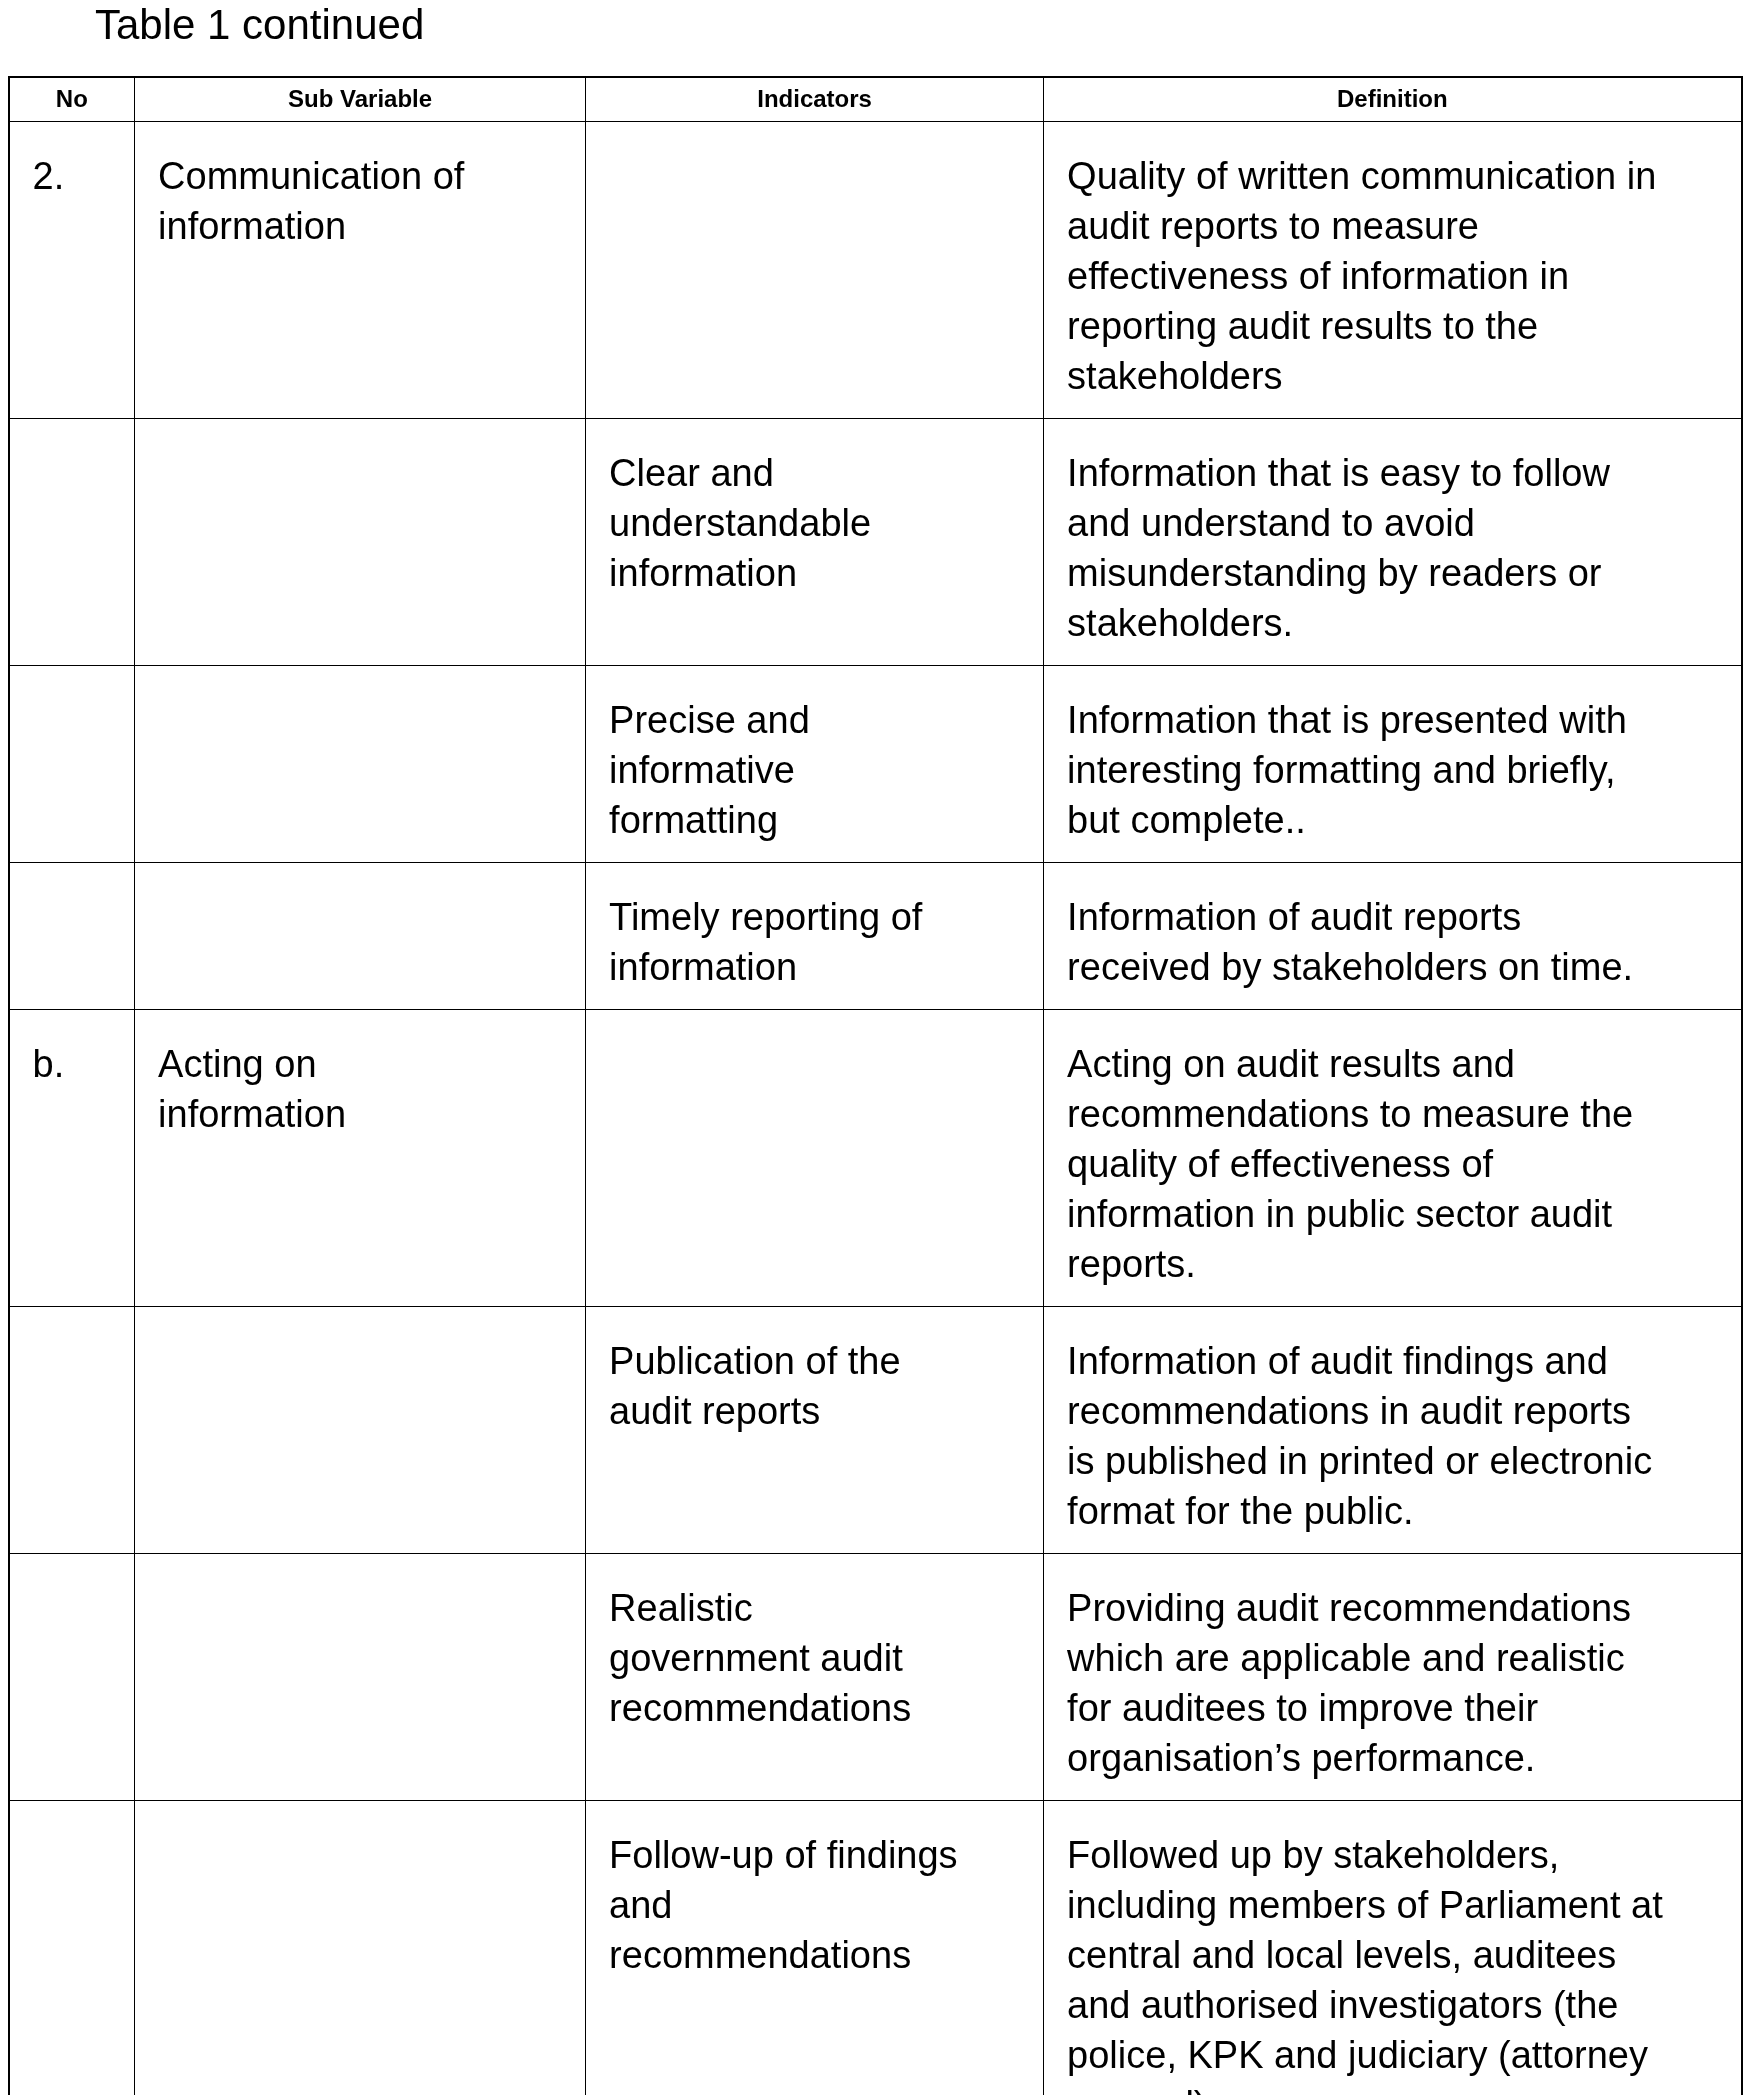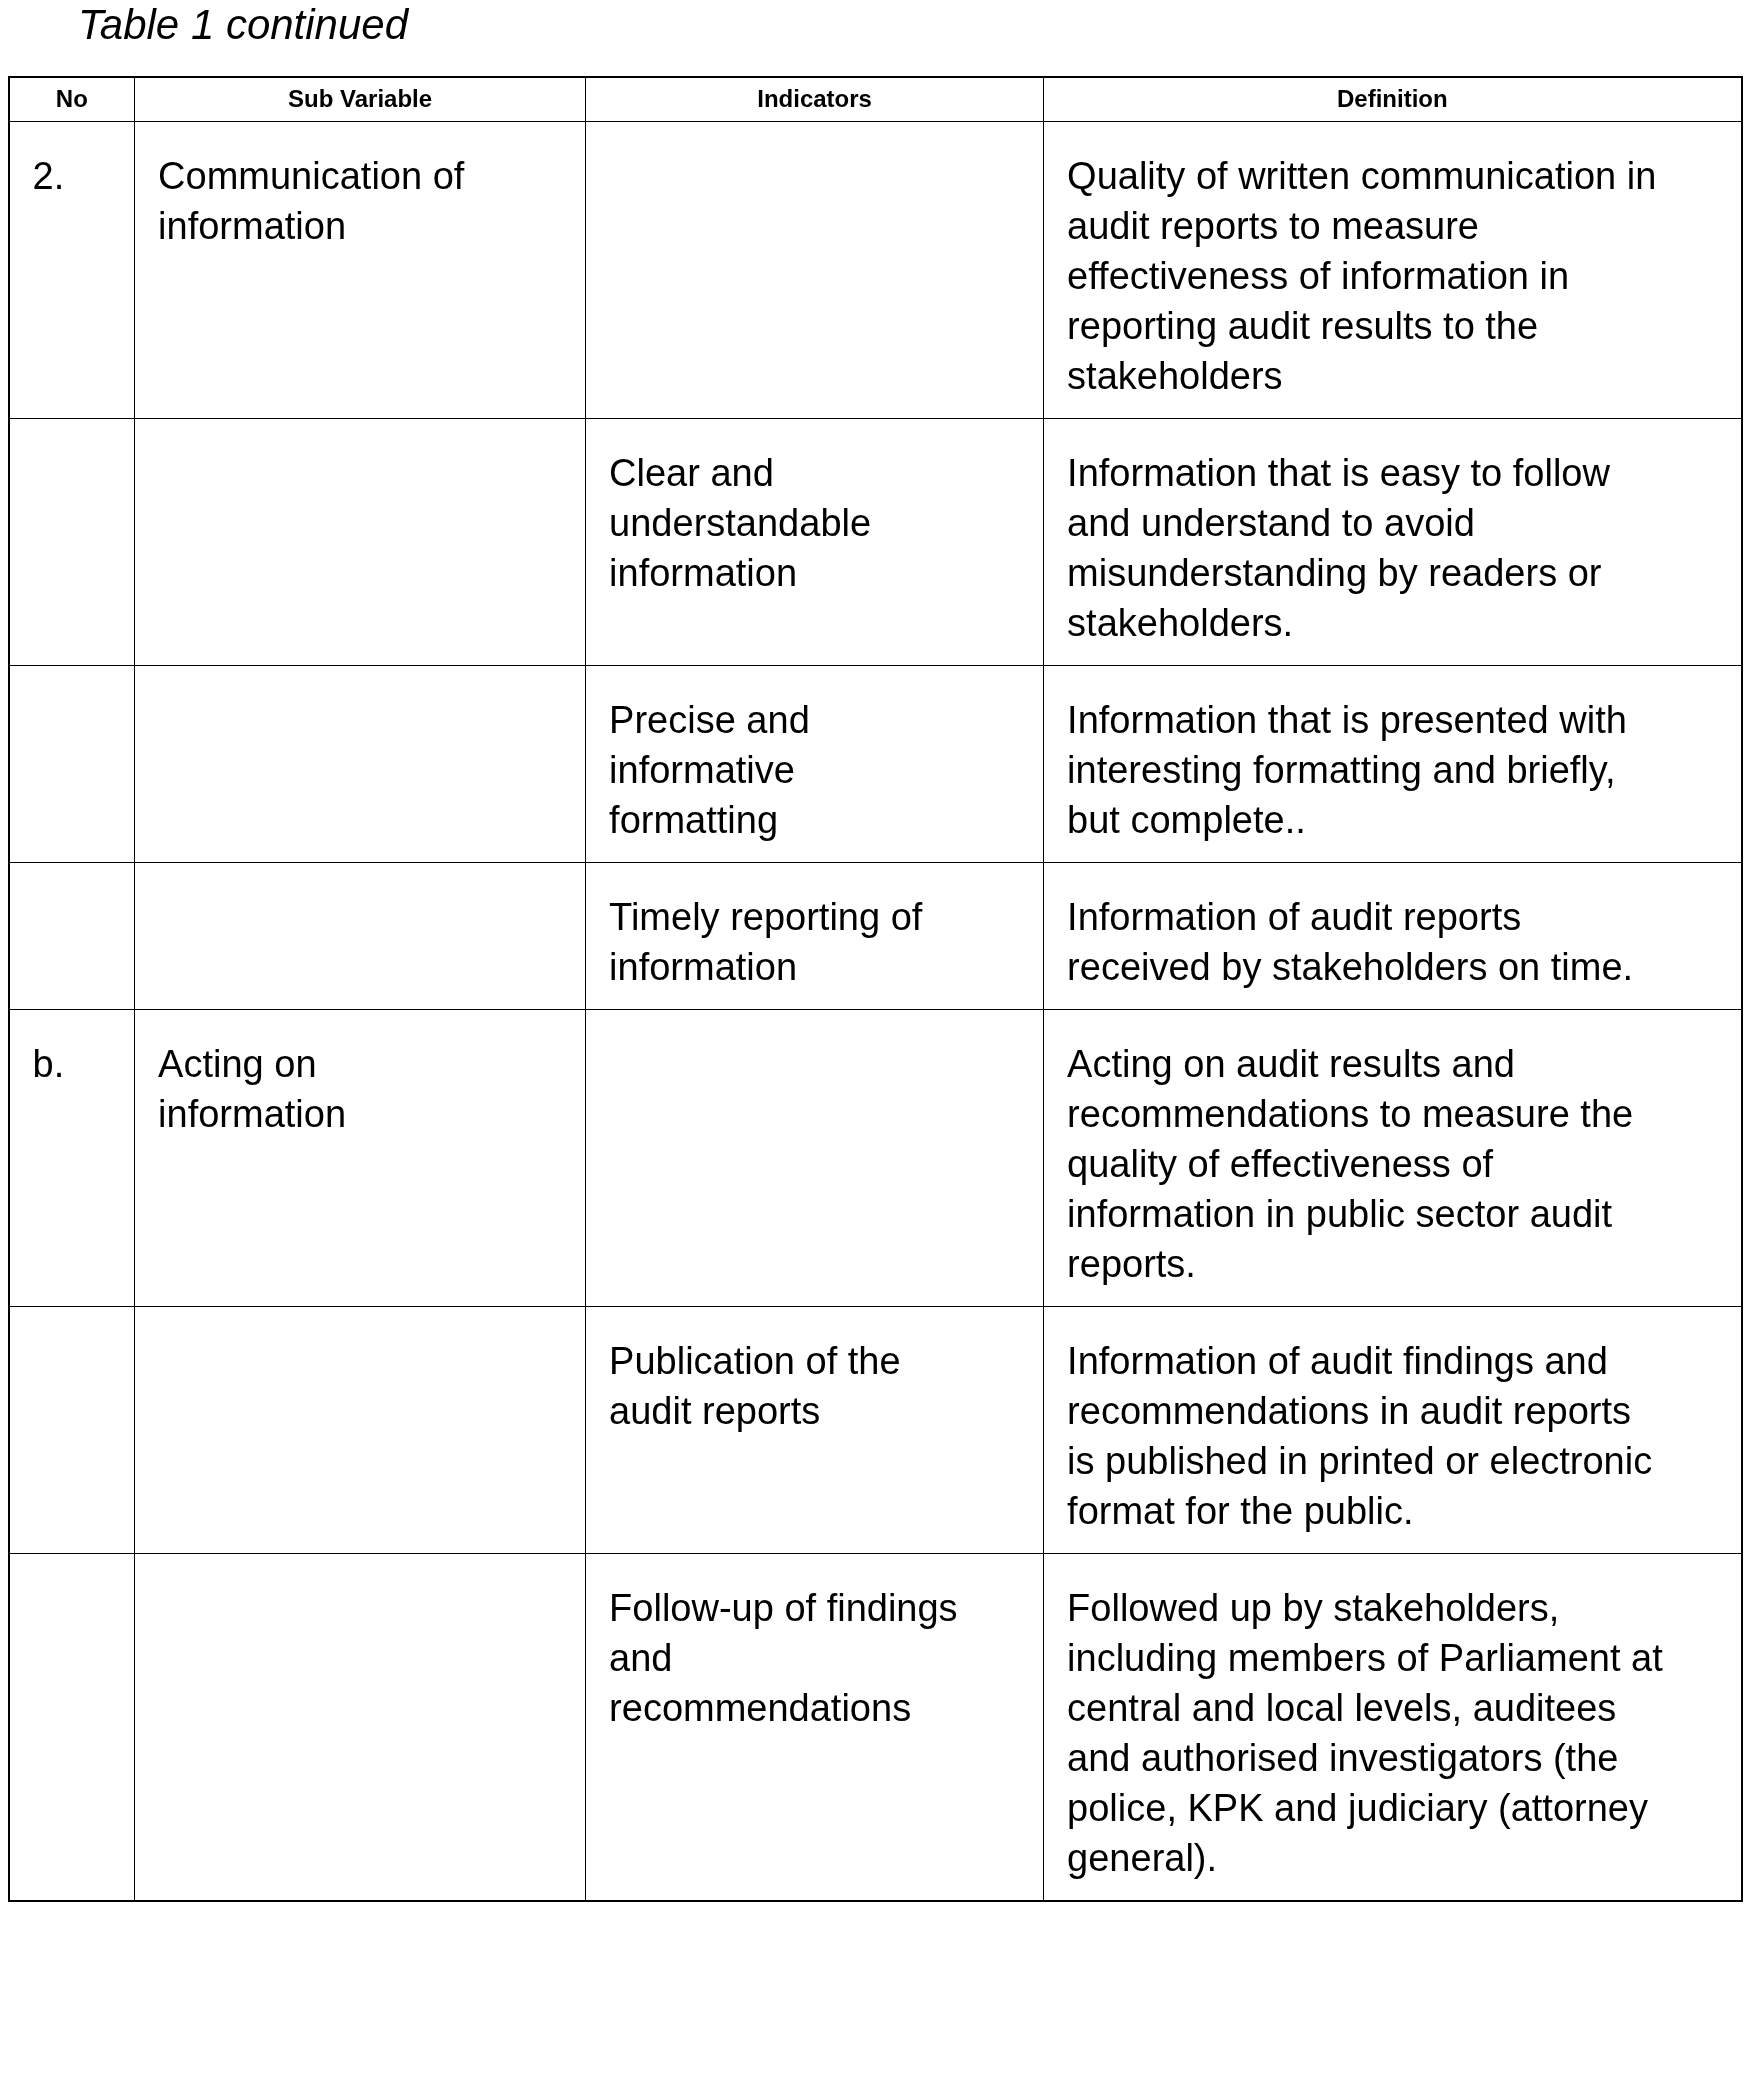--- a/index.html
+++ b/index.html
@@ -13,27 +13,26 @@
     color: #000000;
   }
   .page {
     position: relative;
     width: 1748px;
     height: 2095px;
     background: #ffffff;
   }
   .caption {
     position: absolute;
-    left: 78px;
+    left: 95px;
     top: 0px;
     font-size: 42px;
     line-height: 50px;
     font-weight: 400;
     white-space: nowrap;
-    font-style: italic;
   }
   table.vars {
     position: absolute;
     left: 7.6px;
     top: 76px;
     width: 1733px;
     border-collapse: collapse;
     table-layout: fixed;
     border: 2.9px solid #000;
   }
@@ -148,20 +147,31 @@
         <td>Publication of the
 audit reports</td>
         <td>Information of audit findings and
 recommendations in audit reports
 is published in printed or electronic
 format for the public.</td>
       </tr>
       <tr>
         <td></td>
         <td></td>
+        <td>Realistic
+government audit
+recommendations</td>
+        <td>Providing audit recommendations
+which are applicable and realistic
+for auditees to improve their
+organisation’s performance.</td>
+      </tr>
+      <tr>
+        <td></td>
+        <td></td>
         <td>Follow-up of findings
 and
 recommendations</td>
         <td>Followed up by stakeholders,
 including members of Parliament at
 central and local levels, auditees
 and authorised investigators (the
 police, KPK and judiciary (attorney
 general).</td>
       </tr>

